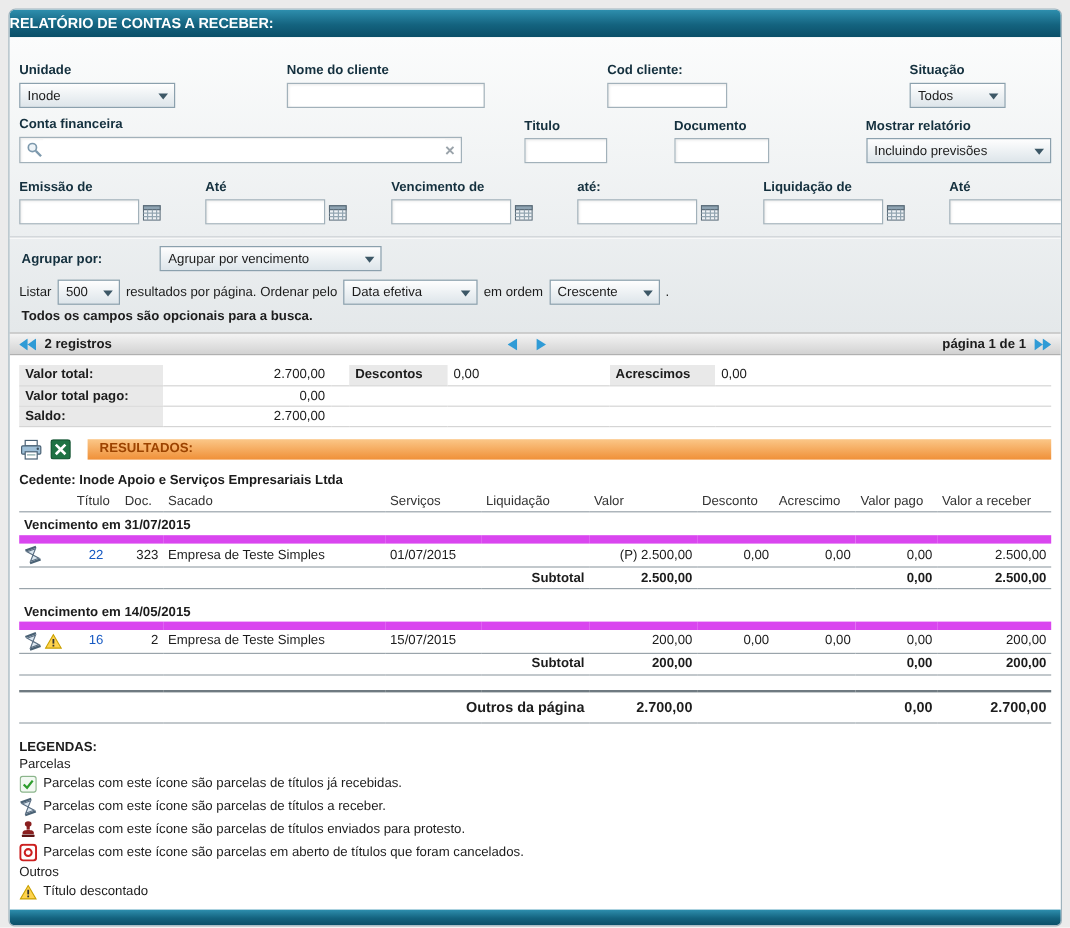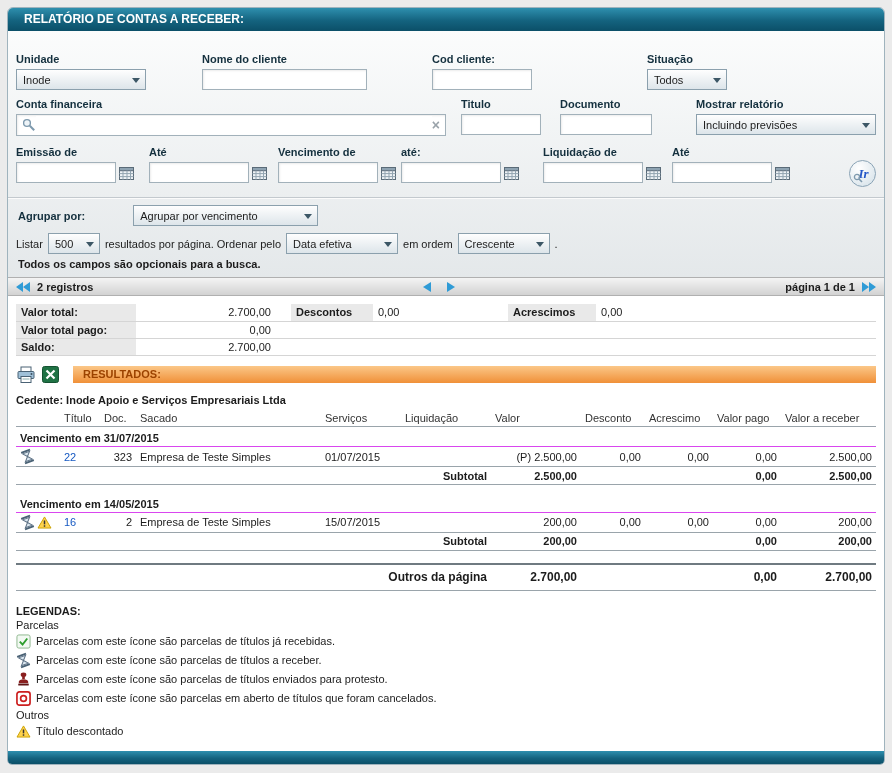--- a/index.html
+++ b/index.html
@@ -10,30 +10,30 @@
     font-family:"Liberation Sans", sans-serif;
     font-size:11px; color:#1c1c1c;
   }
   .window {
     width:878px; min-height:758px;
     background:#fff; border:1px solid #9fb3bd;
     border-radius:6px 6px 5px 5px;
     display:flex; flex-direction:column; overflow:hidden;
   }
   .titlebar {
-    height:23px; line-height:23px; padding:0 16px;
+    height:23px; line-height:23px; padding:0 0;
     background:linear-gradient(180deg,#2e8fae 0%, #14637f 55%, #0b4f68 100%);
     color:#fff; font-weight:bold; font-size:12px; flex:0 0 auto;
   }
   
   .filter-panel {
     background:linear-gradient(180deg,#fbfcfc 0%, #e4e8ea 100%);
     padding:22px 8px 6px; flex:0 0 auto;
   }
-  .frow { display:flex; align-items:flex-start; }
+  .frow { display:flex; align-items:flex-end;gap:37px; }
   .field { display:flex; flex-direction:column; }
   .field > label, .lbl-b { font-weight:bold; color:#14303e; margin-bottom:4px; white-space:nowrap; }
   input.txt {
     height:21px; border:1px solid #a2b1ba; background:#fff; padding:0 4px;
     font:inherit; box-shadow:inset 1px 1px 2px rgba(0,0,0,.08); width:100%;
   }
   .combo {
     height:21px; border:1px solid #8ba0ad;
     background:linear-gradient(180deg,#fefefe,#dde5ea);
     display:flex; align-items:center; padding:0 18px 0 6px;
@@ -88,22 +88,22 @@
     background:linear-gradient(180deg,#fbc788 0%, #f09038 100%);
   }
   .cedente { font-weight:bold; margin:10px 8px 4px; }
   table.rtable { border-collapse:collapse; margin:0 8px; table-layout:fixed; width:860px; }
   table.rtable th {
     font-weight:normal; color:#333; border-bottom:1px solid #9aa4ab;
     padding:2px 4px; text-align:left; white-space:nowrap; height:17px;
   }
   table.rtable td { padding:2px 4px; height:18px; vertical-align:middle; white-space:nowrap; overflow:hidden; }
   .num { text-align:right; }
-  .cen { text-align:left; }
-  tr.group-title td { font-weight:bold; border-bottom:1px solid #d946ef; padding-top:5px; }
+  .cen { text-align:center; }
+  tr.group-title td { font-weight:bold; border-bottom:7px solid #d946ef; padding-top:5px; }
   tr.subtotal td { border-top:1px solid #9aa4ab; border-bottom:1px solid #9aa4ab; font-weight:bold; }
   tr.gaprow td { height:8px; padding:0; }
   tr.gaprow2 td { height:14px; padding:0; }
   tr.total-row td { border-top:2px solid #6f7a81; border-bottom:1px solid #9aa4ab; font-weight:bold; font-size:12px; height:26px; }
   a.doclink { color:#1659c2; text-decoration:none; cursor:pointer; }
   .iconcell { display:flex; gap:2px; align-items:center; }
   
   .legends { margin:14px 8px 4px; }
   .leg-title { font-weight:bold; }
   .leg-sec { margin:2px 0; }

